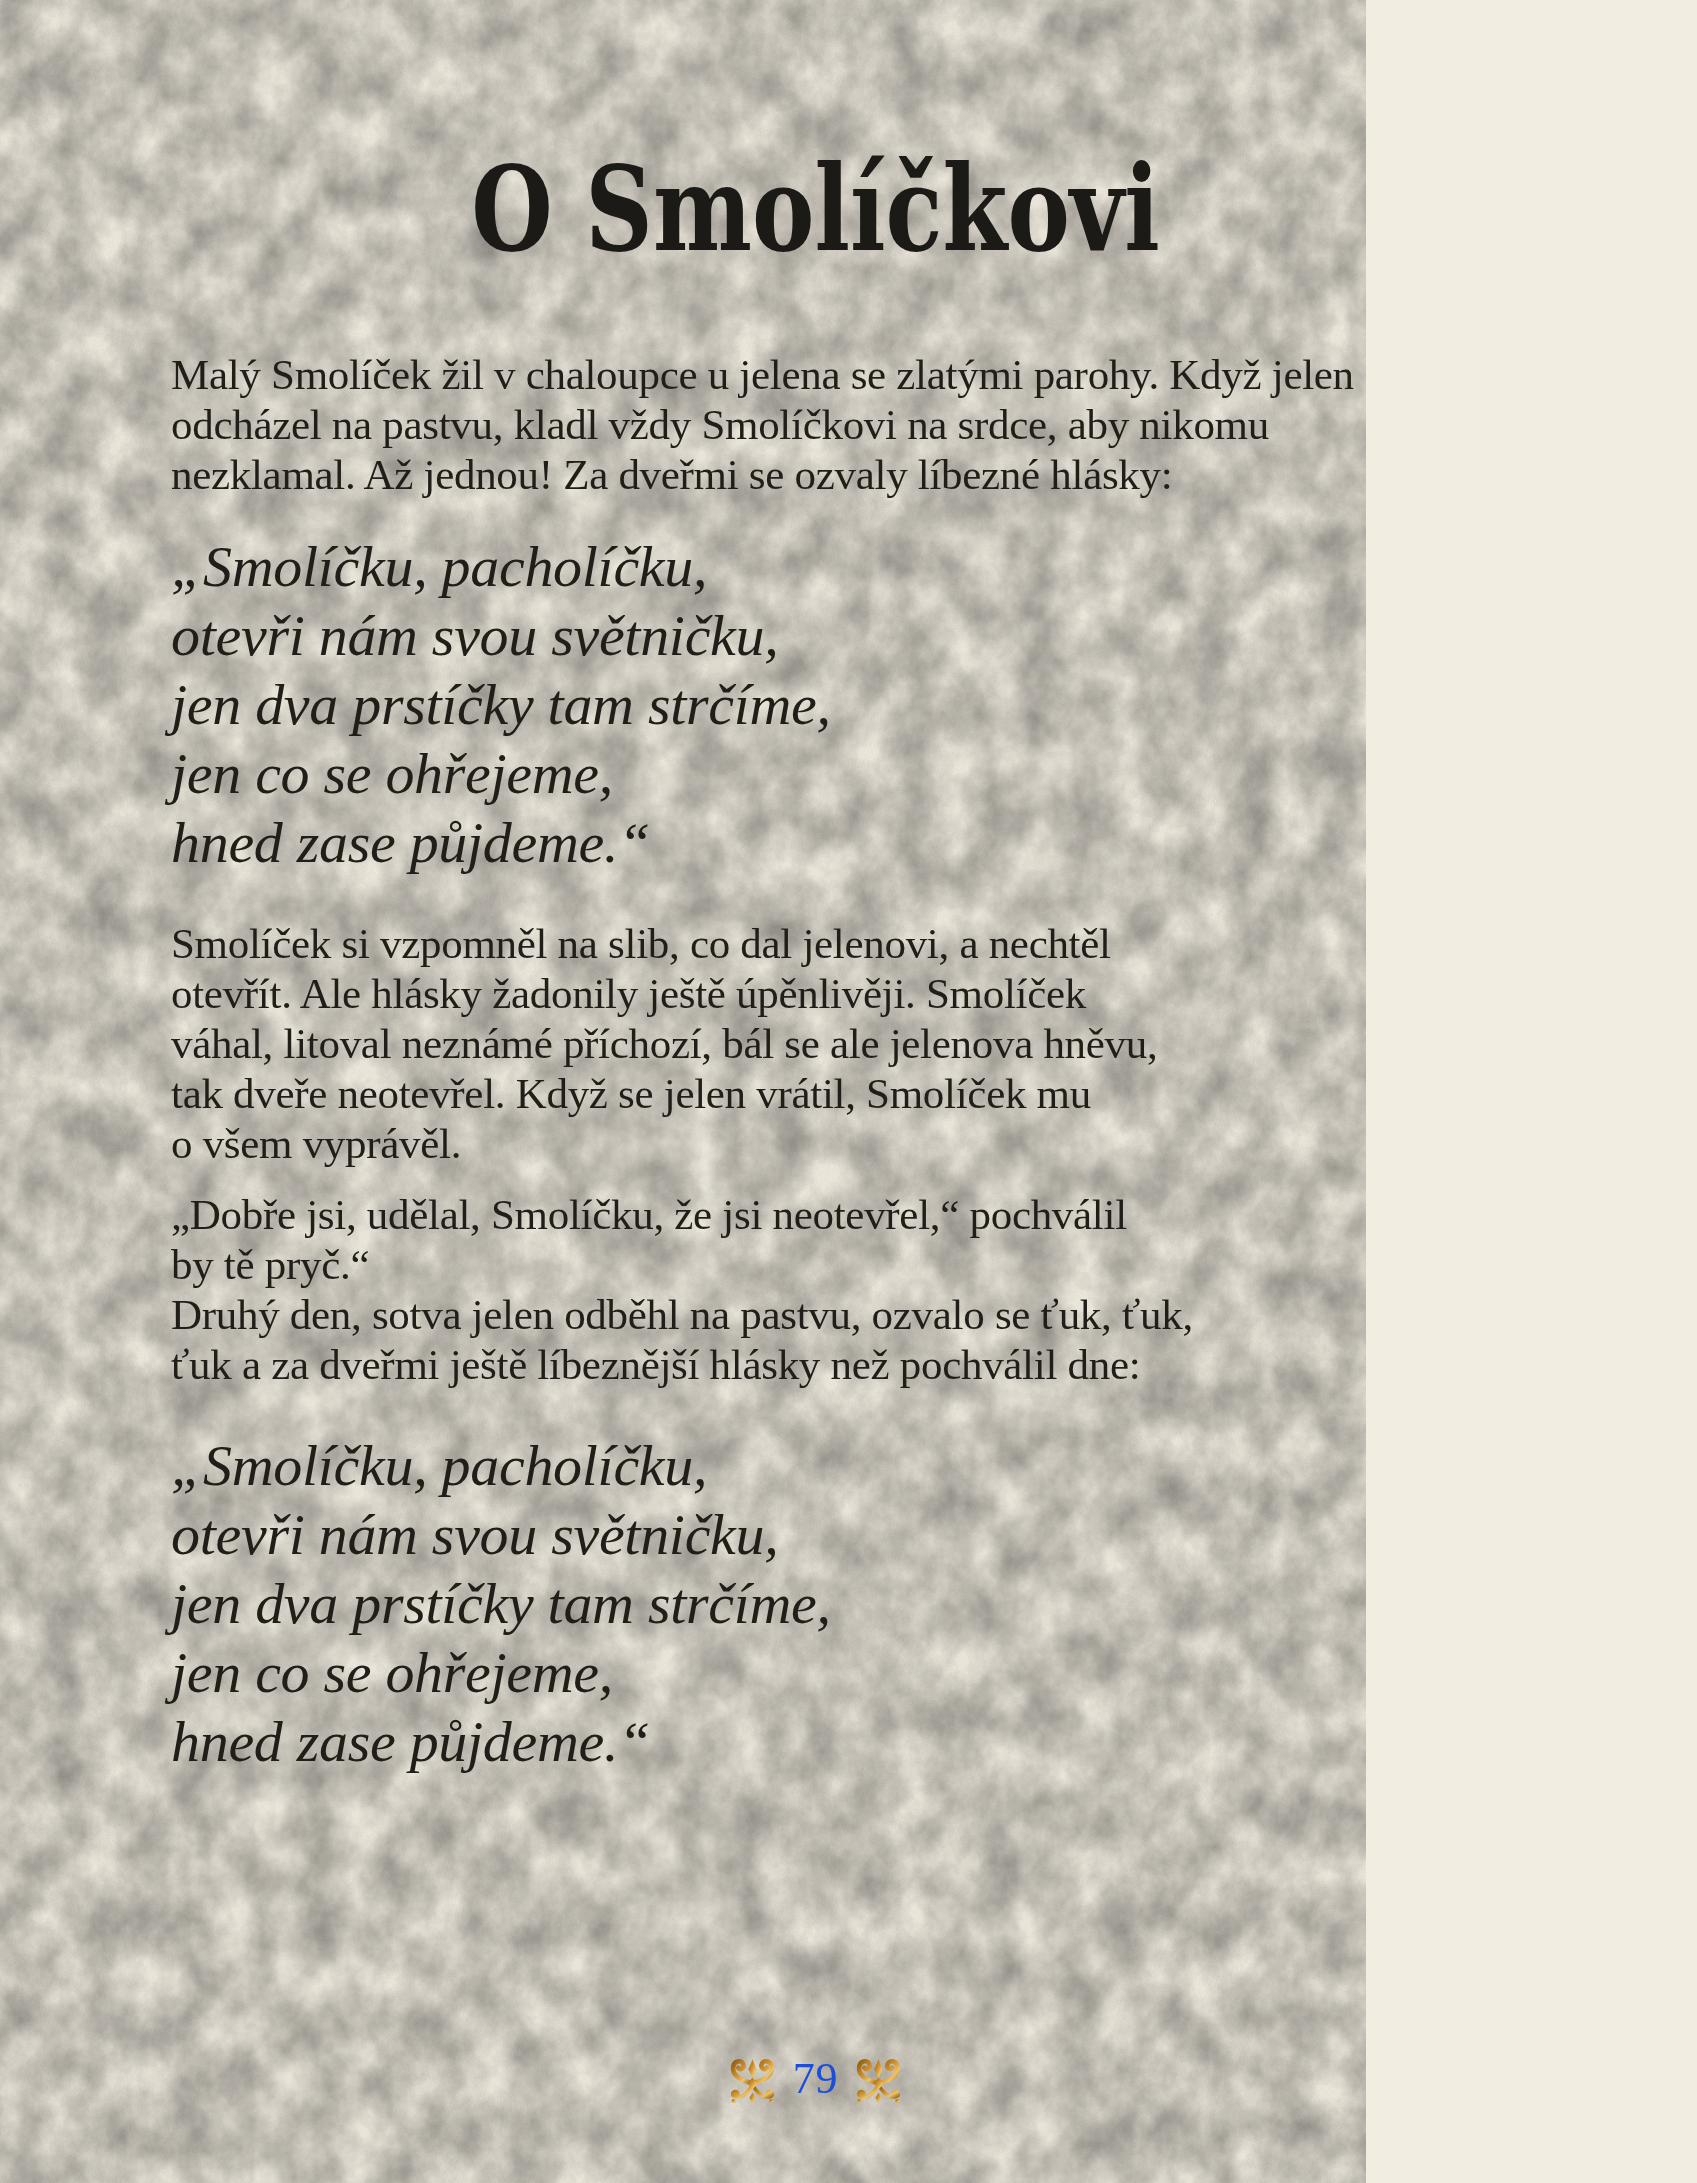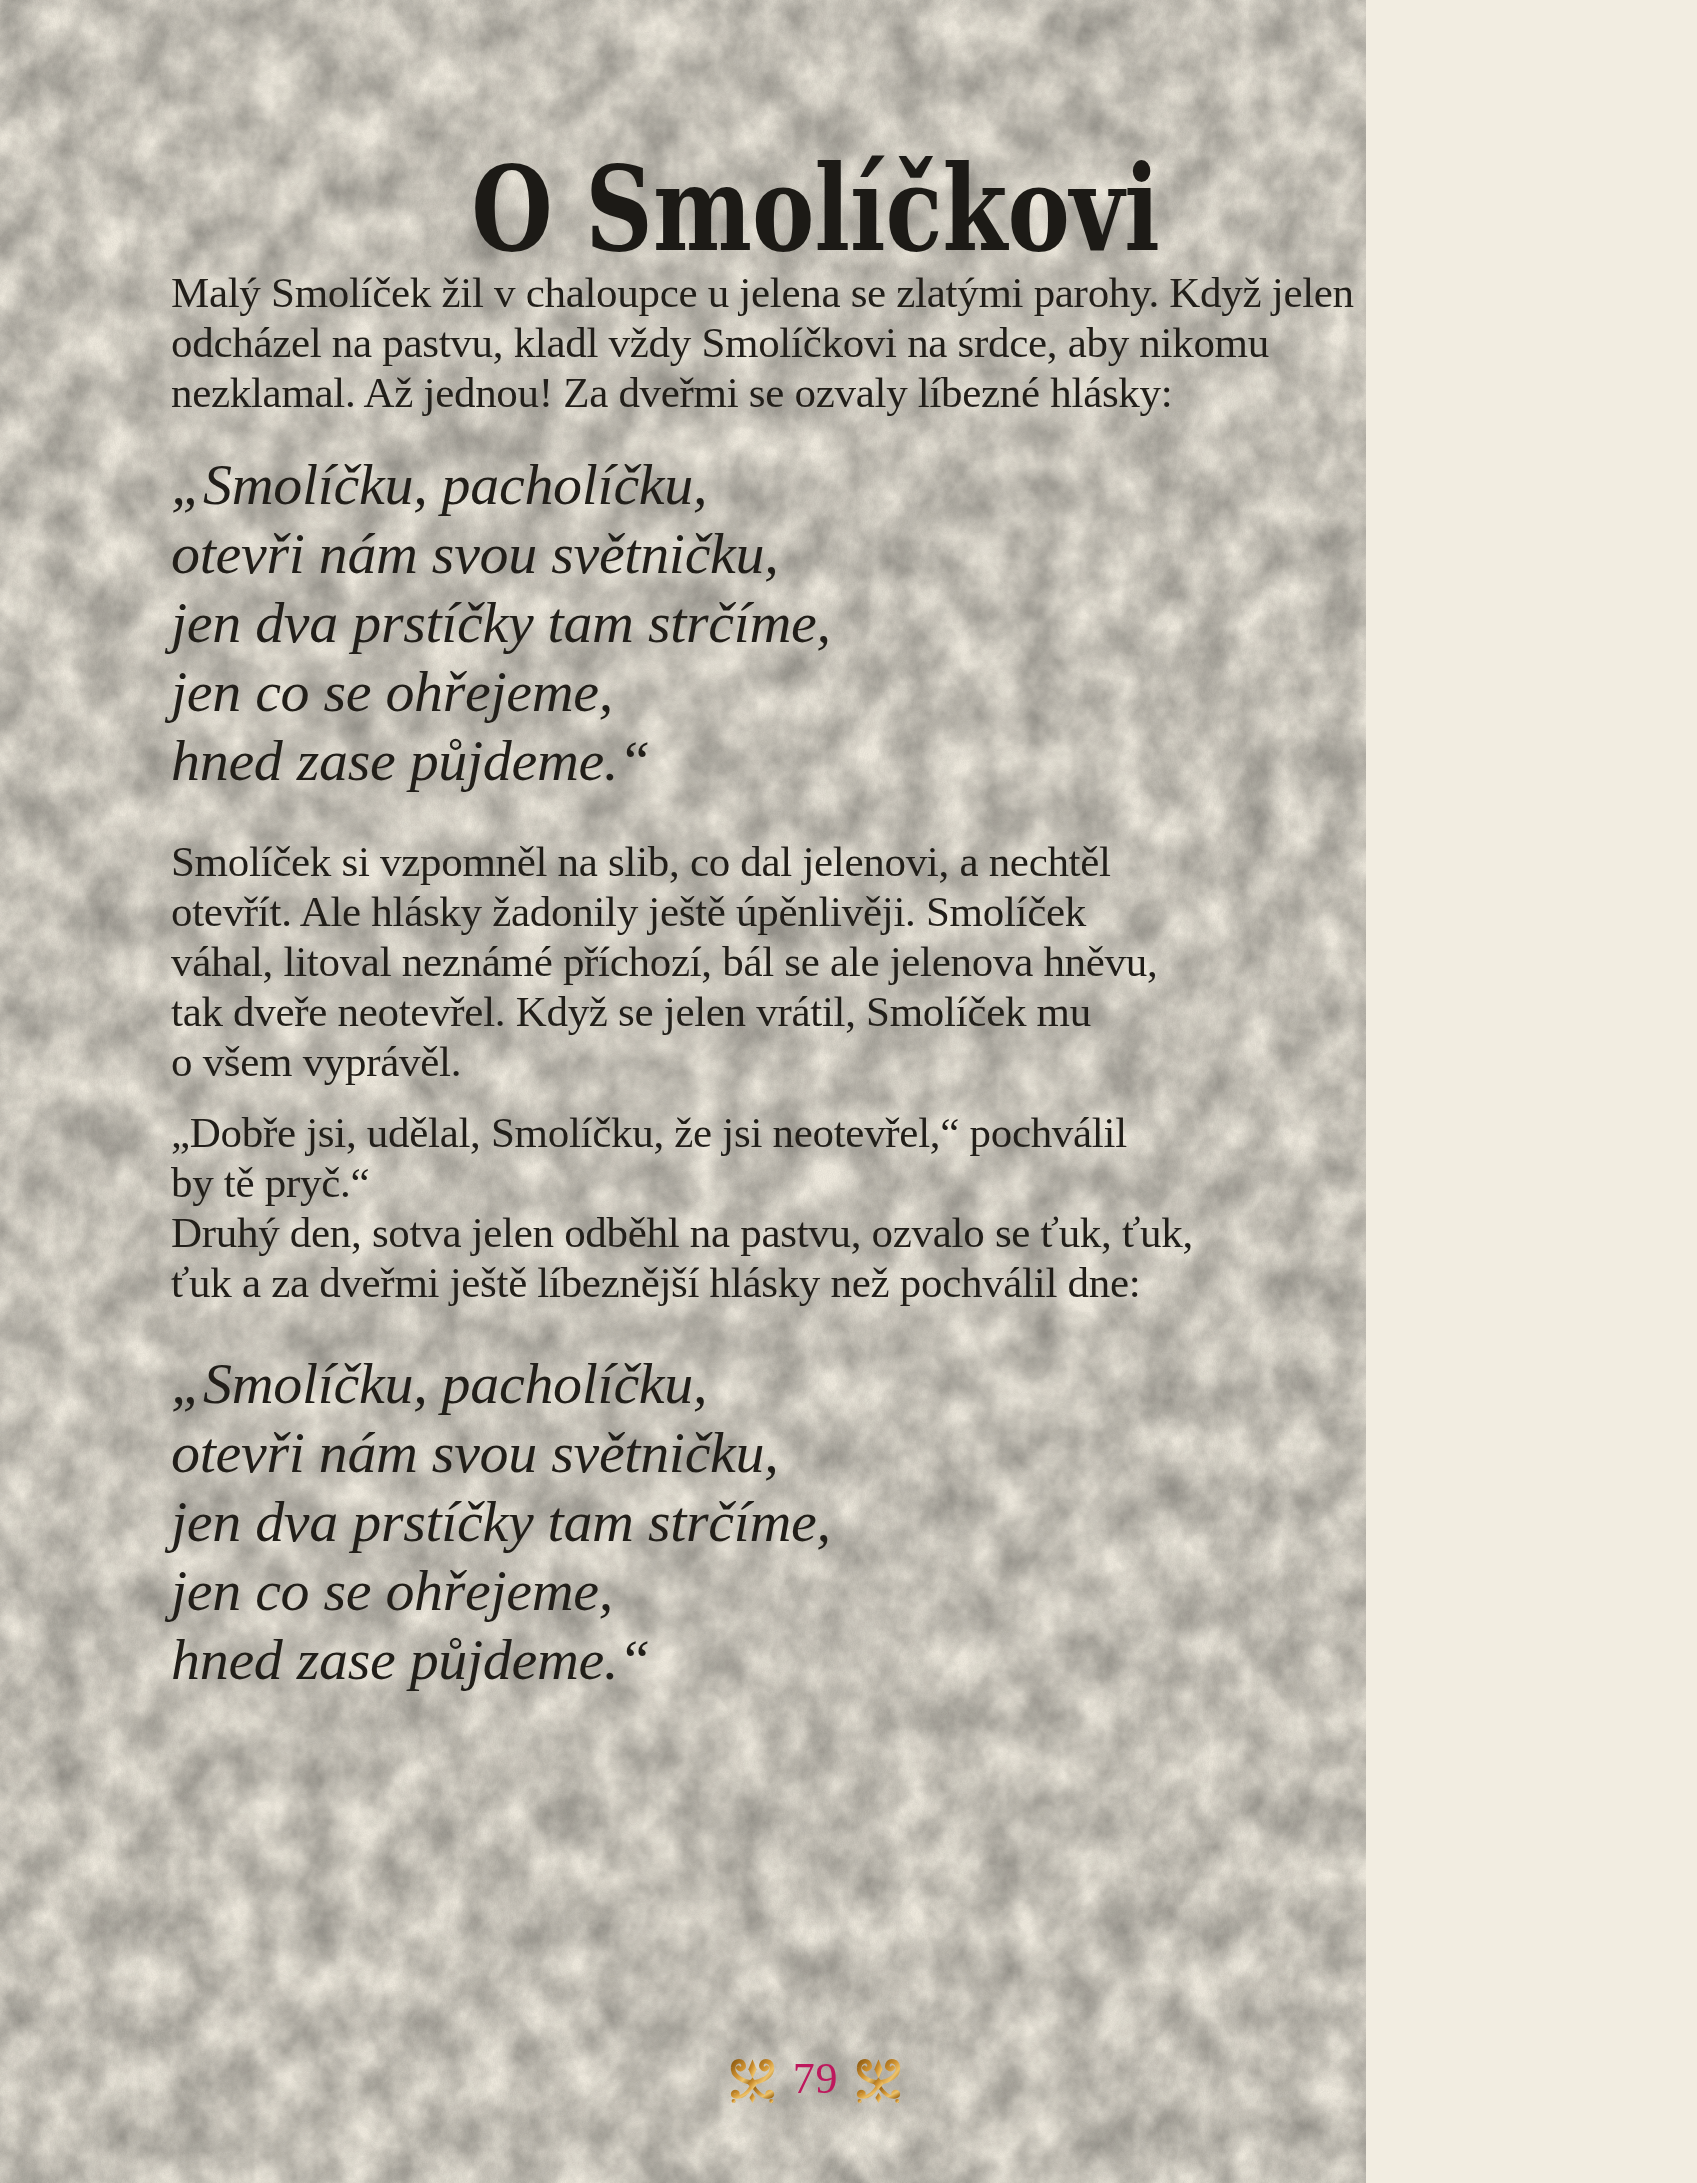--- a/index.html
+++ b/index.html
@@ -51,21 +51,21 @@
     letter-spacing: -0.3px;
   }
 
   .verse {
     font-size: 58px;
     line-height: 69px;
     font-style: italic;
     letter-spacing: -0.3px;
   }
 
-  .block-0 { }
+  .block-0 { margin-top: 82px; }
   .block-1 { margin-top: 32px; }
   .block-2 { margin-top: 42px; }
   .block-3 { margin-top: 21px; }
   .block-4 { }
   .block-5 { margin-top: 41px; }
 
   .footer {
     position: absolute;
     left: 171px;
     top: 2046px;
@@ -73,21 +73,21 @@
     height: 65px;
     display: flex;
     align-items: center;
     justify-content: center;
     gap: 15px;
   }
 
   .page-number {
     font-size: 44px;
     line-height: 44px;
-    color: #be185d;
+    color: #1d4ed8;
     letter-spacing: 0.7px;
   }
 
   .ornament { display: block; }
 </style>
 </head>
 <body>
 
 <div class="page">
 

